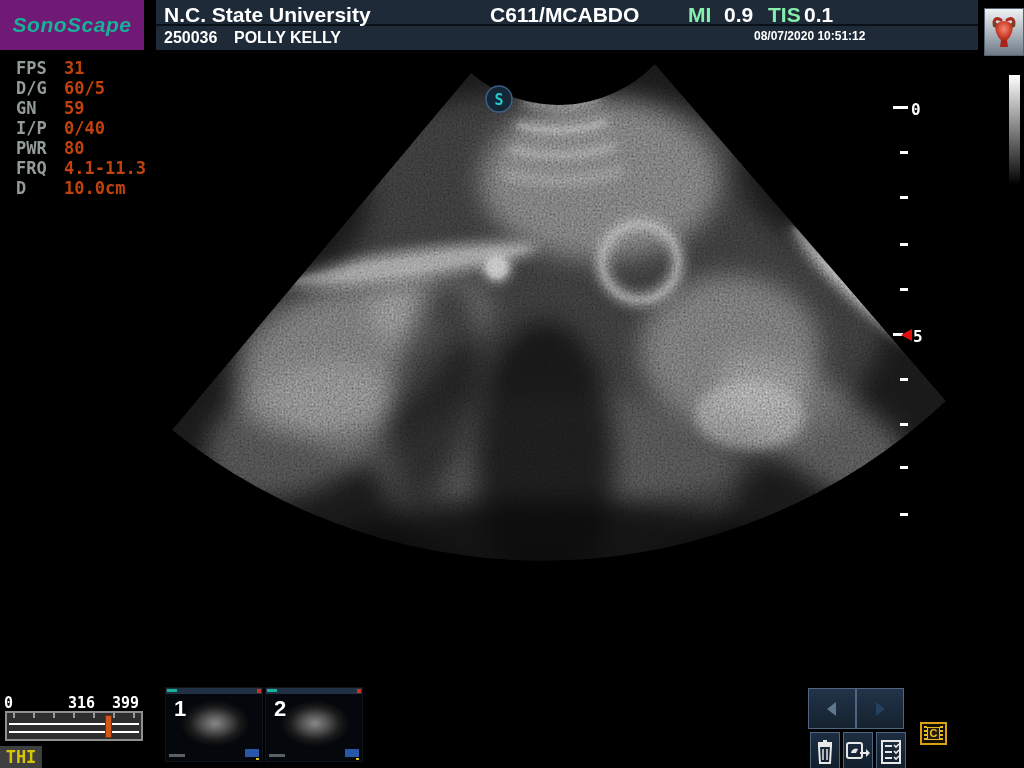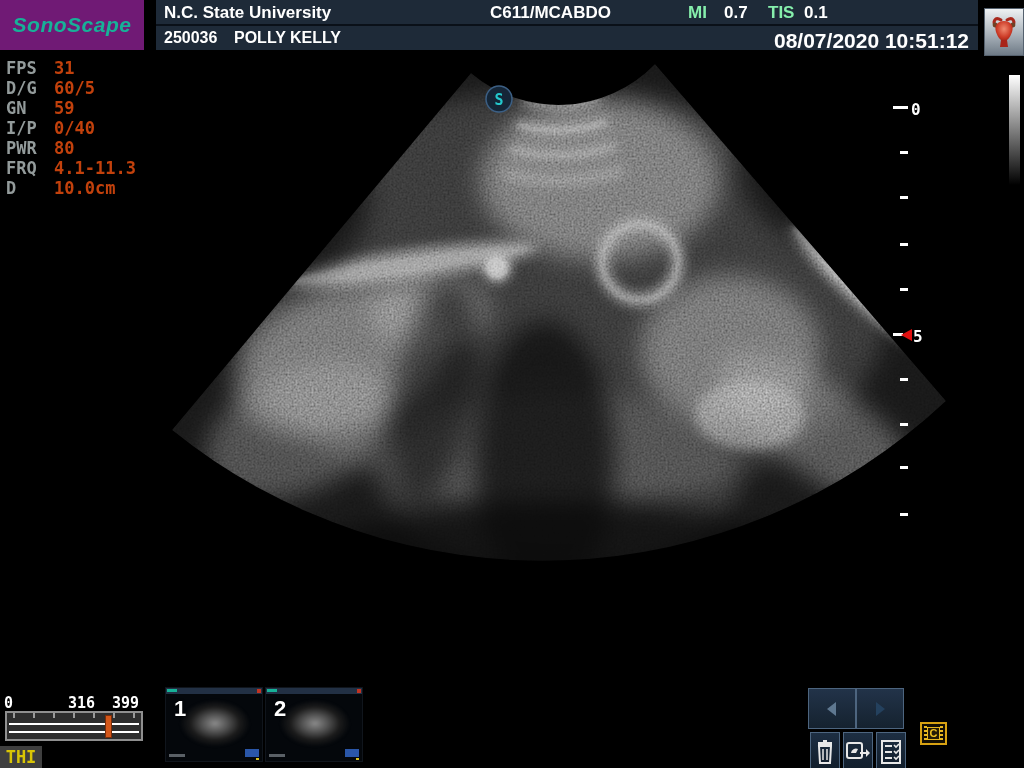--- a/index.html
+++ b/index.html
@@ -6,28 +6,28 @@
   #screen{position:relative;width:1024px;height:768px;background:#000;overflow:hidden;
           font-family:"Liberation Sans",sans-serif;color:#fff;}
   .abs{position:absolute;}
   
   #logo-panel{left:0;top:0;width:144px;height:50px;background:#701a75;display:flex;align-items:center;justify-content:center;}
   #logo-panel .logo{color:#17b198;font-size:21px;font-weight:bold;font-style:italic;letter-spacing:.5px;}
   #header-rows{left:156px;top:0;width:822px;height:50px;background:#1e2a38;}
   .hrow{position:absolute;left:0;width:100%;height:24px;}
   #hrow1{top:0;border-bottom:2px solid #0a1018;}
   #hrow2{top:26px;}
-  .htxt{position:absolute;top:3px;font-size:17px;font-weight:bold;white-space:nowrap;}
+  .htxt{position:absolute;top:3px;font-size:21px;font-weight:bold;white-space:nowrap;}
   .yellow{color:#86efac;}
   
   #exam-box{left:984px;top:8px;width:38px;height:46px;border:1px solid #55616e;
             background:linear-gradient(180deg,#eef1f3 0%,#aab3bb 55%,#6e7a86 100%);
             display:flex;align-items:center;justify-content:center;}
   
-  #params{left:6px;top:58px;font-family:"DejaVu Sans Mono",monospace;font-size:17px;font-weight:bold;line-height:20px;}
+  #params{left:16px;top:58px;font-family:"DejaVu Sans Mono",monospace;font-size:17px;font-weight:bold;line-height:20px;}
   .prow{display:flex;}
   .plabel{color:#939b9b;width:48px;}
   .pvalue{color:#c2410c;}
   
   #tgc-nums{left:2px;top:694px;width:146px;height:16px;font-family:"DejaVu Sans Mono",monospace;
             font-size:15px;font-weight:bold;color:#fff;}
   #tgc-nums span{position:absolute;top:0;}
   #tgc-bar{left:5px;top:711px;width:134px;height:26px;background:#2d2d2d;border:2px solid #8f8f8f;}
   #tgc-ticks{position:absolute;left:6px;top:0;width:124px;height:5px;
              background:repeating-linear-gradient(90deg,#9a9a9a 0 2px,transparent 2px 20px);}
@@ -176,28 +176,28 @@
 
   <div class="abs" id="logo-panel">
     <span class="logo">SonoScape</span>
   </div>
 
   <div class="abs" id="header-rows">
     <div class="hrow" id="hrow1">
       <span class="htxt" style="left:8px;">N.C. State University</span>
       <span class="htxt" style="left:334px;">C611/MCABDO</span>
       <span class="htxt yellow" style="left:532px;">MI</span>
-      <span class="htxt" style="left:568px;">0.7</span>
+      <span class="htxt" style="left:568px;">0.9</span>
       <span class="htxt yellow" style="left:612px;">TIS</span>
       <span class="htxt" style="left:648px;">0.1</span>
     </div>
     <div class="hrow" id="hrow2">
       <span class="htxt" style="left:8px;font-size:16px;">250036</span>
       <span class="htxt" style="left:78px;font-size:16px;">POLLY KELLY</span>
-      <span class="htxt" style="left:618px;font-size:21px;">08/07/2020 10:51:12</span>
+      <span class="htxt" style="left:598px;font-size:12px;">08/07/2020 10:51:12</span>
     </div>
   </div>
 
   <div class="abs" id="exam-box">
     <svg width="32" height="38" viewBox="0 0 32 38">
       <defs>
         <radialGradient id="uterusGrad" cx="0.5" cy="0.4" r="0.7">
           <stop offset="0" stop-color="#f08a70"></stop>
             <stop offset="0.6" stop-color="#cc3a26"></stop>
           <stop offset="1" stop-color="#8a1a10"></stop>

